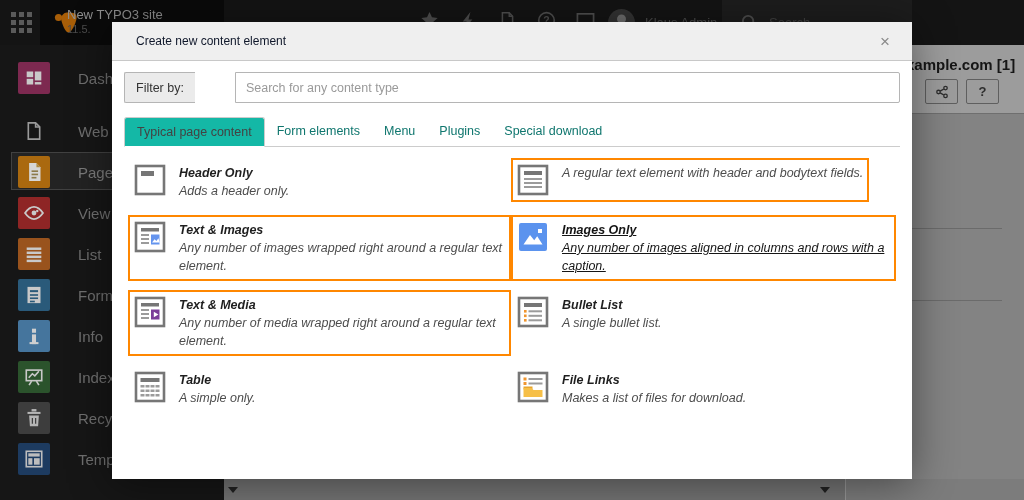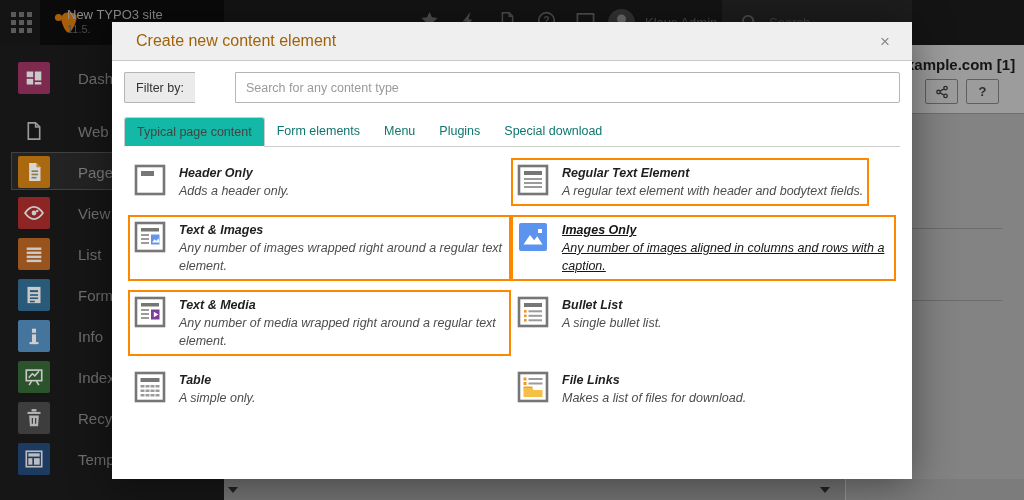--- a/index.html
+++ b/index.html
@@ -45,21 +45,21 @@
   .bg-strip .seg-divider{position:absolute;left:621px;top:0;width:1px;height:21px;background:#989898;}
   .bg-strip .seg-right{position:absolute;left:622px;top:0;width:178px;height:21px;background:#7c7c7c;}
   .caret{position:absolute;top:8px;width:0;height:0;border-left:5px solid transparent;border-right:5px solid transparent;border-top:6px solid #222;}
   .caret.c1{left:4px;}
   .caret.c2{left:596px;}
 
   
   .modal{position:absolute;left:112px;top:22px;width:800px;height:457px;background:#fff;z-index:10;
     box-shadow:0 4px 40px rgba(0,0,0,.45);box-sizing:border-box;}
   .modal-header{height:39px;background:#efefef;border-bottom:1px solid #c8c8c8;display:flex;align-items:center;padding:0 18px 0 24px;box-sizing:border-box;}
-  .modal-title{font-size:16px;color:#a16207;flex:1;}
+  .modal-title{font-size:12px;color:#0f172a;flex:1;}
   .modal-close{font-size:17px;color:#8a8a8a;cursor:pointer;line-height:1;padding:2px 4px;}
   .filter-row{display:flex;margin:11px 12px 0 12px;height:31px;gap:40px;}
   .filter-label{background:#ebebeb;border:1px solid #b5b5b5;border-right:none;font-size:12.5px;color:#333;
     display:flex;align-items:center;padding:0 11px;border-radius:2px 0 0 2px;}
   .filter-input{flex:1;border:1px solid #b5b5b5;border-radius:0 2px 2px 0;font-size:12.5px;color:#404040;
     padding:0 10px;outline:none;font-family:"Liberation Sans",sans-serif;}
   .filter-input::placeholder{color:#9a9a9a;}
   .tabs{display:flex;list-style:none;margin:14px 12px 0 12px;padding:0;border-bottom:1px solid #ccc;}
   .tab{font-size:12.5px;color:#0f766e;padding:7px 12px;cursor:pointer;white-space:nowrap;}
   .tab.active{background:#14b8a6;border:1px solid #ccc;border-bottom:1px solid #fff;border-radius:3px 3px 0 0;margin-bottom:-1px;color:#434343;}
@@ -362,21 +362,20 @@
     <span class="ci-icon">
           <svg viewBox="0 0 32 32">
             <rect x="2" y="2" width="28" height="28" fill="#fff" stroke="#767676" stroke-width="2.6"></rect>
             <rect x="7" y="7" width="18" height="4" fill="#767676"></rect>
             <rect x="7" y="14" width="18" height="2" fill="#9b9b9b"></rect>
             <rect x="7" y="18" width="18" height="2" fill="#9b9b9b"></rect>
             <rect x="7" y="22" width="18" height="2" fill="#9b9b9b"></rect>
           </svg>
         </span>
     <span class="ci-text">
-      <span class="ci-title">Regular Text Element</span>
       <span class="ci-desc">A regular text element with header and bodytext fields.</span>
     </span>
   </a>
 
   <a class="content-item highlighted">
     <span class="ci-icon">
           <svg viewBox="0 0 32 32">
             <rect x="2" y="2" width="28" height="28" fill="#fff" stroke="#767676" stroke-width="2.6"></rect>
             <rect x="7" y="7" width="18" height="3.5" fill="#767676"></rect>
             <rect x="7" y="13" width="8" height="2" fill="#9b9b9b"></rect>

